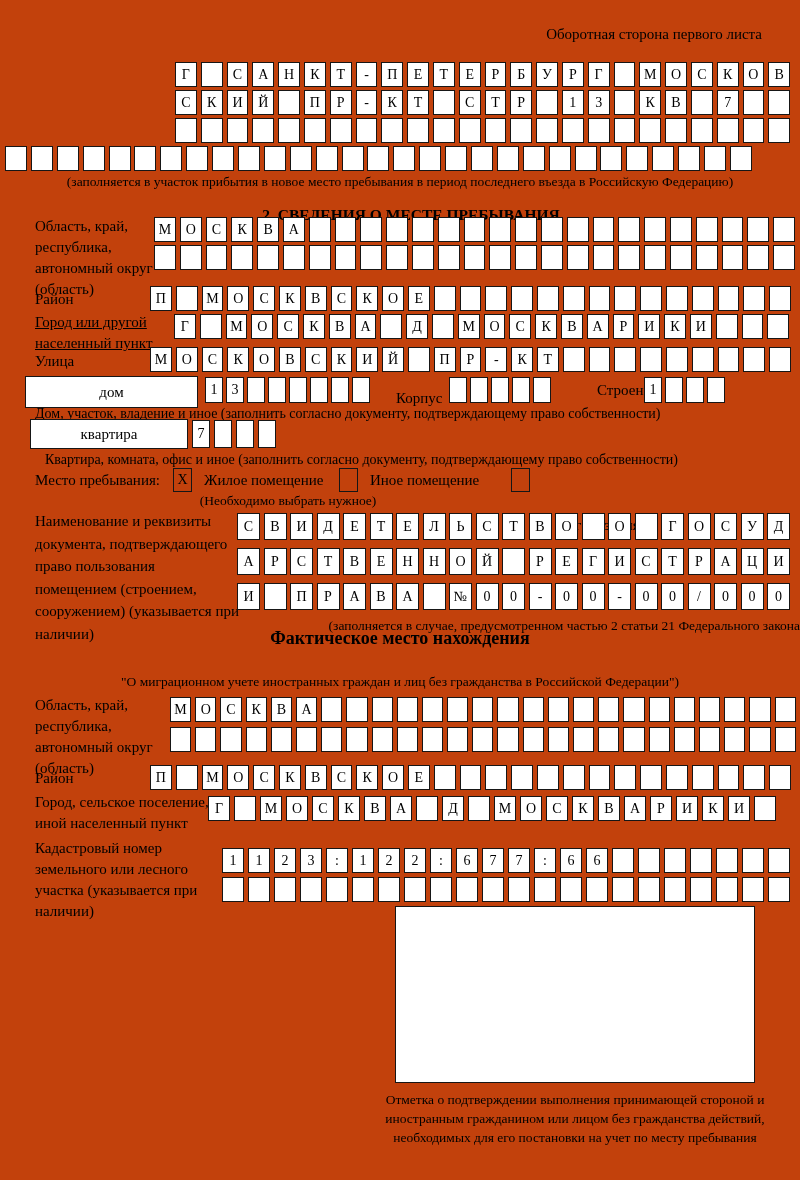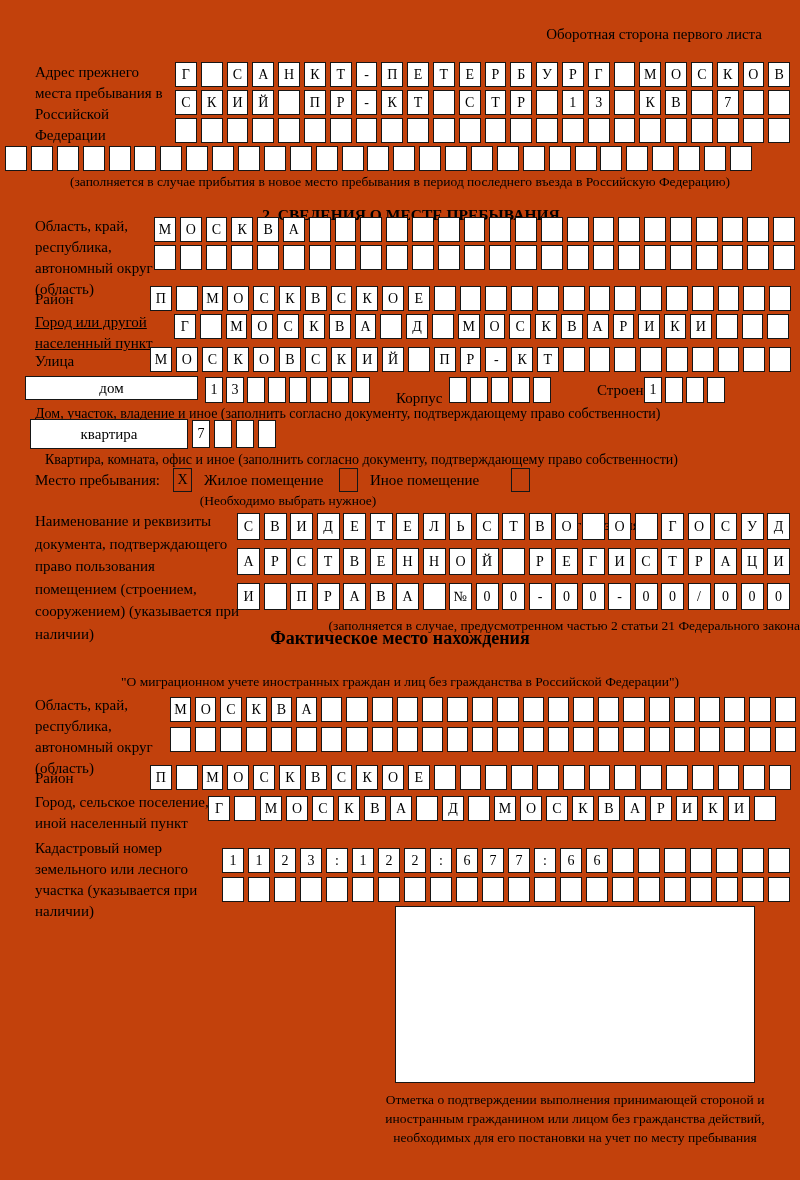--- a/index.html
+++ b/index.html
@@ -36,21 +36,20 @@
   }
   .stamp { border:1.8px solid #161616; background:#fff; }
 </style>
 </head>
 <body>
 
 <div id="form-page">
 
   <div class="abs lbl" style="top:24px; right:38px;">Оборотная сторона первого листа</div>
 
-  <div class="abs lbl" style="left:35px; top:62px; width:140px;">Адрес прежнего места пребывания в Российской Федерации</div>
   <div class="abs cellrow" style="left:175px; top:62px;">
       <span class="cell">Г</span>
       <span class="cell"></span>
       <span class="cell">С</span>
       <span class="cell">А</span>
       <span class="cell">Н</span>
       <span class="cell">К</span>
       <span class="cell">Т</span>
       <span class="cell">-</span>
       <span class="cell">П</span>
@@ -146,21 +145,21 @@
       <span class="cell"></span>
       <span class="cell"></span>
       <span class="cell"></span>
       <span class="cell"></span>
       <span class="cell"></span>
       <span class="cell"></span>
       <span class="cell"></span>
       <span class="cell"></span>
       <span class="cell"></span>
     </div>
-  <div class="abs note ctr" style="left:0; top:174px; width:800px;">(заполняется в случае прибытия в новое место пребывания в период последнего въезда в Российскую Федерацию)</div>
+  <div class="abs note ctr" style="left:0; top:174px; width:800px;">(заполняется в участок прибытия в новое место пребывания в период последнего въезда в Российскую Федерацию)</div>
 
   <div class="abs bold ctr" style="left:0; top:206px; width:790px; font-size:15.5px;margin-left:16px;">2. СВЕДЕНИЯ О МЕСТЕ ПРЕБЫВАНИЯ</div>
 
   <div class="abs lbl" style="left:35px; top:216px; width:122px;">Область, край, республика, автономный округ (область)</div>
   <div class="abs cellrow" style="left:154px; top:217px;">
       <span class="cell">М</span>
       <span class="cell">О</span>
       <span class="cell">С</span>
       <span class="cell">К</span>
       <span class="cell">В</span>
@@ -292,21 +291,21 @@
       <span class="cell"></span>
       <span class="cell"></span>
       <span class="cell"></span>
       <span class="cell"></span>
       <span class="cell"></span>
       <span class="cell"></span>
       <span class="cell"></span>
       <span class="cell"></span>
     </div>
 
-  <div class="abs labelbox" style="left:25px; top:376px; width:173px; height:24px;">дом</div>
+  <div class="abs labelbox" style="left:25px; top:376px; width:173px; height:32px;">дом</div>
   <div class="abs cellrow seg" style="left:205px; top:377px;">
       <span class="cell">1</span>
       <span class="cell">3</span>
       <span class="cell"></span>
       <span class="cell"></span>
       <span class="cell"></span>
       <span class="cell"></span>
       <span class="cell"></span>
       <span class="cell"></span>
     </div>

